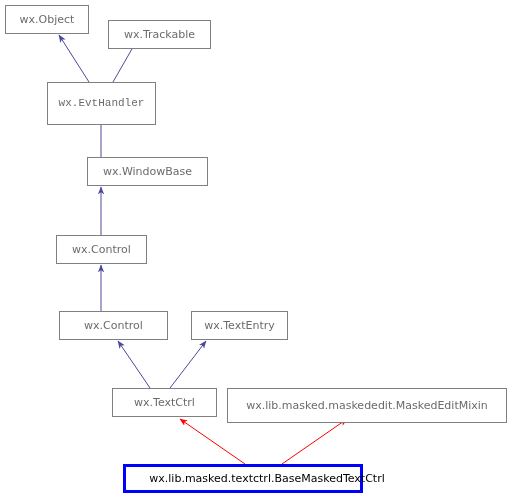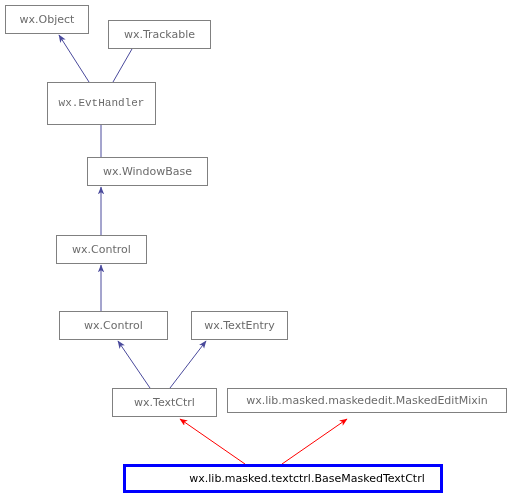--- a/index.html
+++ b/index.html
@@ -94,21 +94,21 @@
       </div>
       <div class="node" style="left: 59px; top: 311px; width: 109px; height: 29px;">
         <span class="node-label">wx.Control</span>
       </div>
       <div class="node" style="left: 169px; top: 311px; width: 97px; height: 29px; margin-left: 22px;">
         <span class="node-label">wx.TextEntry</span>
       </div>
       <div class="node" style="left: 112px; top: 388px; width: 105px; height: 29px;">
         <span class="node-label">wx.TextCtrl</span>
       </div>
-      <div class="node" style="left: 227px; top: 388px; width: 280px; height: 25px;">
+      <div class="node" style="left: 227px; top: 388px; width: 280px; height: 35px;">
         <span class="node-label">wx.lib.masked.maskededit.MaskedEditMixin</span>
       </div>
-      <div class="node highlight" style="left: 123px; top: 464px; width: 320px; height: 29px; padding-left: 48px;">
+      <div class="node highlight" style="left: 123px; top: 464px; width: 240px; height: 29px; padding-left: 48px;">
         <span class="node-label">wx.lib.masked.textctrl.BaseMaskedTextCtrl</span>
       </div>
     </div>
 
 </div>
 
 </body></html>

